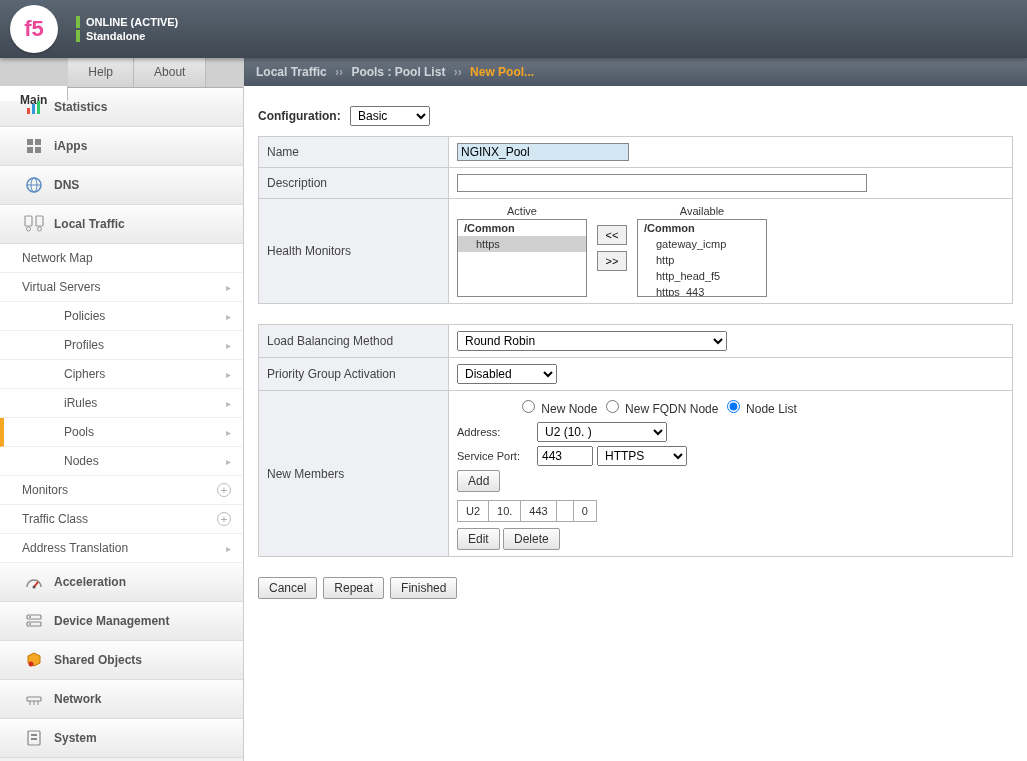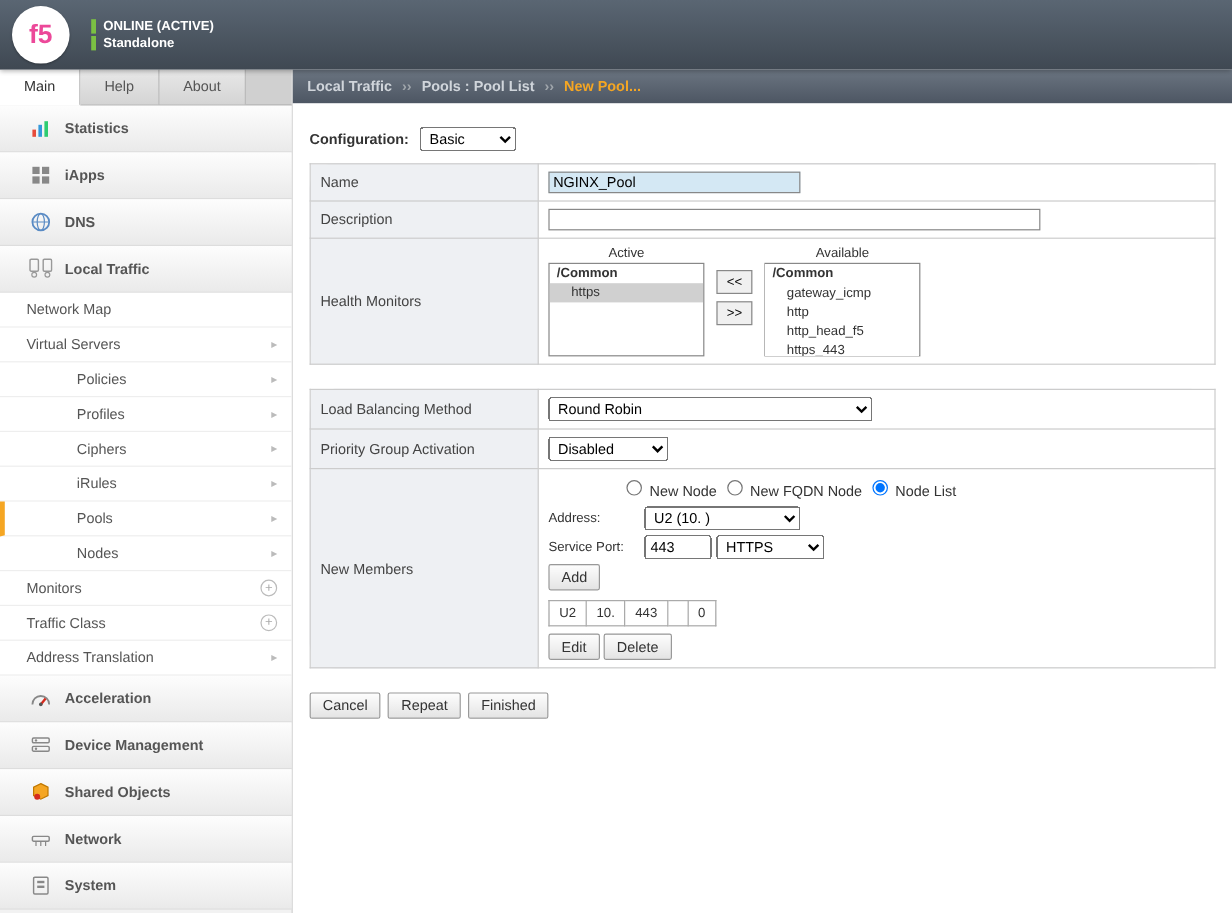--- a/index.html
+++ b/index.html
@@ -54,24 +54,25 @@
     flex: 0 0 auto;
     padding: 7px 20px;
     font-size: 12px;
     color: #555;
     cursor: pointer;
     border-right: 1px solid #bbb;
     background: linear-gradient(to bottom, #e8e8e8, #d4d4d4);
   }
   .tab.active {
     background: #fff;
-    font-weight: normal;
+    font-weight: bold;
     border-bottom: 1px solid #fff;
     margin-bottom:-1px;
     color:#333;
+    margin-top:28px;
   }
   .nav-item {
     display: flex;
     align-items: center;
     gap: 10px;
     padding: 9px 24px;
     background: linear-gradient(to bottom, #fdfdfd, #eaeaea);
     border-bottom: 1px solid #ddd;
     font-weight: bold;
     color: #555;
@@ -134,21 +135,21 @@
     vertical-align: top;
   }
   .form-table td.label-cell {
     width: 190px;
     background: #eef0f3;
     color: #444;
     vertical-align: middle;
   }
   .form-table td.value-cell { background:#fff; }
   .name-input {
-    width: 210px;
+    width: 172px;
     background: #d4e8f4;
     border:1px solid #888;
     padding:2px 4px;
   }
   .desc-input { width: 410px; border:1px solid #888; padding:2px 4px;}
   .section-title { font-weight:bold; margin: 14px 0 4px 0; color:#333;}
   .hm-wrap { display:flex; align-items:flex-start; gap:10px; }
   .hm-col { display:flex; flex-direction:column; align-items:center;}
   .hm-col .col-title { font-size:11px; margin-bottom:2px;}
   .listbox {

